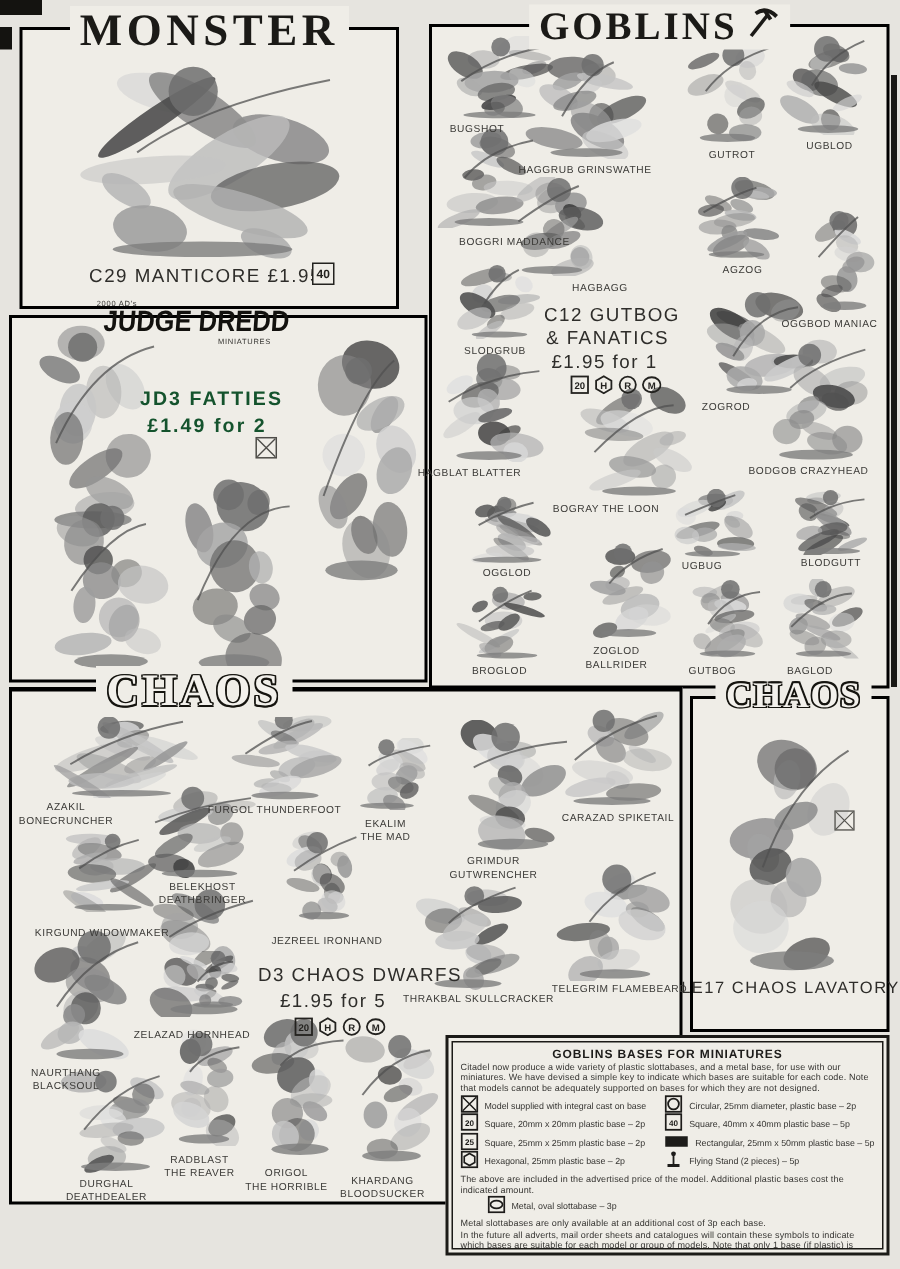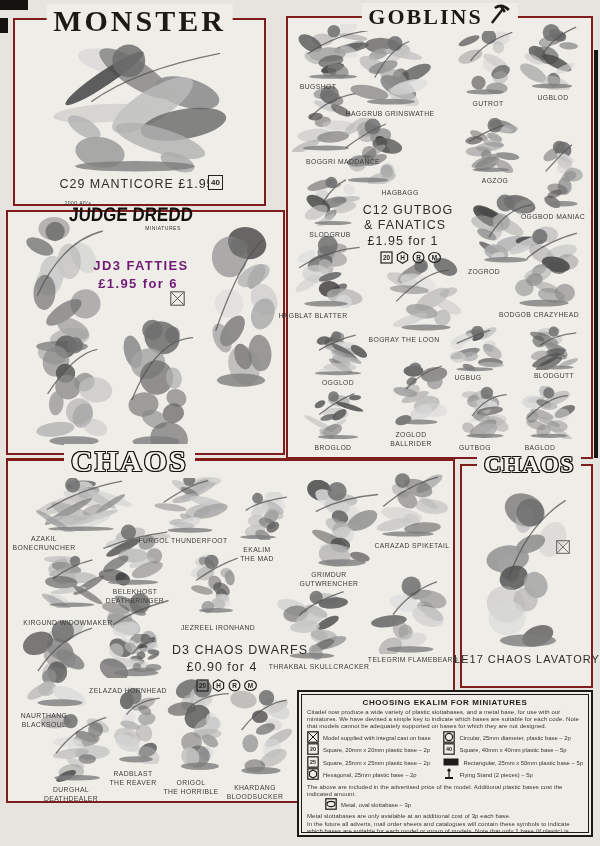--- a/index.html
+++ b/index.html
@@ -1,26 +1,26 @@
 <!DOCTYPE html>
 <html><head>
 <meta charset="utf-8">
 <style>
   html,body{margin:0;padding:0;background:#cfcdc8;}
   #page{position:relative;width:600px;height:846px;background:#e6e4df;overflow:hidden;
         font-family:"Liberation Sans",sans-serif;color:#2b2a28;}
-  .box{position:absolute;background:#efede7;border:2px solid #7f1d1d;box-sizing:border-box;}
+  .box{position:absolute;background:#efede7;border:2px solid #000000;box-sizing:border-box;}
   .box-title{position:absolute;background:#efede7;padding:0 7px;white-space:nowrap;
              font-family:"Liberation Serif",serif;font-weight:bold;color:#1b1a17;z-index:6;}
   .gothic{color:#f3f1ec;text-shadow:-1px -1px 0 #15140f,1px -1px 0 #15140f,-1px 1px 0 #15140f,
           1px 1px 0 #15140f,0 -1px 0 #15140f,0 1px 0 #15140f,-1px 0 0 #15140f,1px 0 0 #15140f;}
   .ovl{position:absolute;transform:translateX(-50%);white-space:nowrap;z-index:5;
        color:#2e2d2a;letter-spacing:1px;text-align:center;}
   .cap{font-size:12.5px;}
-  .capb{font-size:13px;font-weight:bold;letter-spacing:1.4px;color:#701a75;}
+  .capb{font-size:13px;font-weight:bold;letter-spacing:1.4px;color:#14532d;}
   .tiny{font-size:5px;letter-spacing:0.5px;color:#33322f;}
   .jd-logo{font-size:17px;font-weight:bold;letter-spacing:0;color:#12110e;
            transform:translateX(-50%) skewX(-4deg) scaleY(1.15);}
   .fig{position:absolute;z-index:2;}
   .fig-label{position:absolute;z-index:4;transform:translateX(-50%);text-align:center;
              font-size:6.8px;line-height:9px;letter-spacing:0.4px;color:#3c3b38;white-space:nowrap;}
   .badge-row{position:absolute;z-index:5;display:flex;gap:3px;}
   .badge-sq{position:absolute;z-index:5;width:15px;height:15px;border:1.6px solid #23221f;
             display:flex;align-items:center;justify-content:center;font-size:8px;font-weight:bold;
             background:#efede7;color:#23221f;box-sizing:border-box;}
@@ -49,67 +49,67 @@
   <div class="corner-mark" style="left:0;top:18px;width:8px;height:15px;"></div>
   <div class="edge-bar" style="left:594px;top:50px;width:4px;height:408px;"></div>
 
   <section class="box" style="left:13px;top:18px;width:253px;height:188px;">
     <div class="box-title" style="left:50%;transform:translateX(-50%);top:-16px;font-size:30px;letter-spacing:3px;">MONSTER</div>
   </section>
   <div class="ovl cap" style="left:137px;top:177px;">C29 MANTICORE £1.95</div>
   <span class="badge-sq" style="left:208px;top:175px;">40</span>
 
   <section class="box" style="left:286px;top:16px;width:307px;height:443px;">
-    <div class="box-title" style="left:50%;transform:translateX(-50%);top:-15px;font-size:22px;letter-spacing:2px;display:flex;align-items:center;gap:4px;justify-content:flex-end;">
+    <div class="box-title" style="left:50%;transform:translateX(-50%);top:-15px;font-size:26px;letter-spacing:2px;display:flex;align-items:center;gap:4px;justify-content:flex-end;">
       <span>GOBLINS</span>
       <span>
         <svg width="24" height="22" viewBox="0 0 24 22">
           <path d="M5 20 L16 6" stroke="#1b1a17" stroke-width="2.4"></path>
           <path d="M8 5 Q 15 0 22 7" stroke="#1b1a17" stroke-width="2.6" fill="none"></path>
           <path d="M14 3 L18 9" stroke="#1b1a17" stroke-width="2.6"></path>
         </svg>
       </span>
     </div>
   </section>
   <div class="ovl cap" style="left:408px;top:203px;">C12 GUTBOG</div>
   <div class="ovl cap" style="left:405px;top:218px;">&amp; FANATICS</div>
   <div class="ovl cap" style="left:403px;top:234px;">£1.95 for 1</div>
 
   <section class="box" style="left:6px;top:210px;width:279px;height:245px;"></section>
   <div class="ovl tiny" style="left:78px;top:200px;">2000 AD's</div>
   <div class="ovl jd-logo" style="left:131px;top:205px;">JUDGE DREDD</div>
   <div class="ovl tiny" style="left:163px;top:225px;">MINIATURES</div>
   <div class="ovl capb" style="left:141px;top:258px;">JD3 FATTIES</div>
-  <div class="ovl capb" style="left:138px;top:276px;">£1.95 for 6</div>
+  <div class="ovl capb" style="left:138px;top:276px;">£1.49 for 2</div>
   <div class="xicon" style="left:170px;top:291px;">
     <svg width="15" height="15" viewBox="0 0 15 15">
       <rect x="0.8" y="0.8" width="13.4" height="13.4" fill="none" stroke="#4d4c48" stroke-width="1"></rect>
       <path d="M1.5 1.5 L13.5 13.5 M13.5 1.5 L1.5 13.5" stroke="#4d4c48" stroke-width="0.9"></path>
     </svg>
   </div>
 
   <section class="box" style="left:6px;top:458px;width:449px;height:345px;border-top-width:3px;"></section>
   <div class="box-title gothic" style="left:64px;top:444px;font-size:30px;letter-spacing:2px;">CHAOS</div>
   <div class="ovl cap" style="left:240px;top:643px;">D3 CHAOS DWARFS</div>
-  <div class="ovl cap" style="left:222px;top:660px;">£0.90 for 4</div>
+  <div class="ovl cap" style="left:222px;top:660px;">£1.95 for 5</div>
 
   <section class="box" style="left:460px;top:464px;width:133px;height:224px;"></section>
   <div class="box-title gothic" style="left:477px;top:451px;font-size:24px;letter-spacing:1px;">CHAOS</div>
   <div class="xicon" style="left:556px;top:540px;">
     <svg width="14" height="14" viewBox="0 0 14 14">
       <rect x="0.7" y="0.7" width="12.6" height="12.6" fill="none" stroke="#55544f" stroke-width="0.9"></rect>
       <path d="M1.3 1.3 L12.7 12.7 M12.7 1.3 L1.3 12.7" stroke="#55544f" stroke-width="0.8"></path>
     </svg>
   </div>
   <div class="ovl" style="left:527px;top:653px;font-size:11px;">LE17 CHAOS LAVATORY</div>
   <div class="ovl" style="left:527px;top:701px;font-size:11px;">£1.50</div>
 
   <section class="bases-outer">
     <div class="bases-inner">
-      <div class="bases-title">CHOOSING EKALIM FOR MINIATURES</div>
+      <div class="bases-title">GOBLINS BASES FOR MINIATURES</div>
       <p class="bases-p">Citadel now produce a wide variety of plastic slottabases, and a metal base, for use with our miniatures. We have devised a simple key to indicate which bases are suitable for each code. Note that models cannot be adequately supported on bases for which they are not designed.</p>
       <div class="bases-key">
         <div class="key-col" id="key-left">
             <div class="key-item">
               <span><svg width="12" height="12" viewBox="0 0 12 12">
                   <rect x="0.8" y="0.8" width="10.4" height="10.4" fill="none" stroke="#1d1c1a" stroke-width="1.2"></rect>
                   <path d="M1.5 1.5 L10.5 10.5 M10.5 1.5 L1.5 10.5" stroke="#1d1c1a" stroke-width="1"></path>
                 </svg></span>
               <span class="key-label">Model supplied with integral cast on base</span>
             </div>

